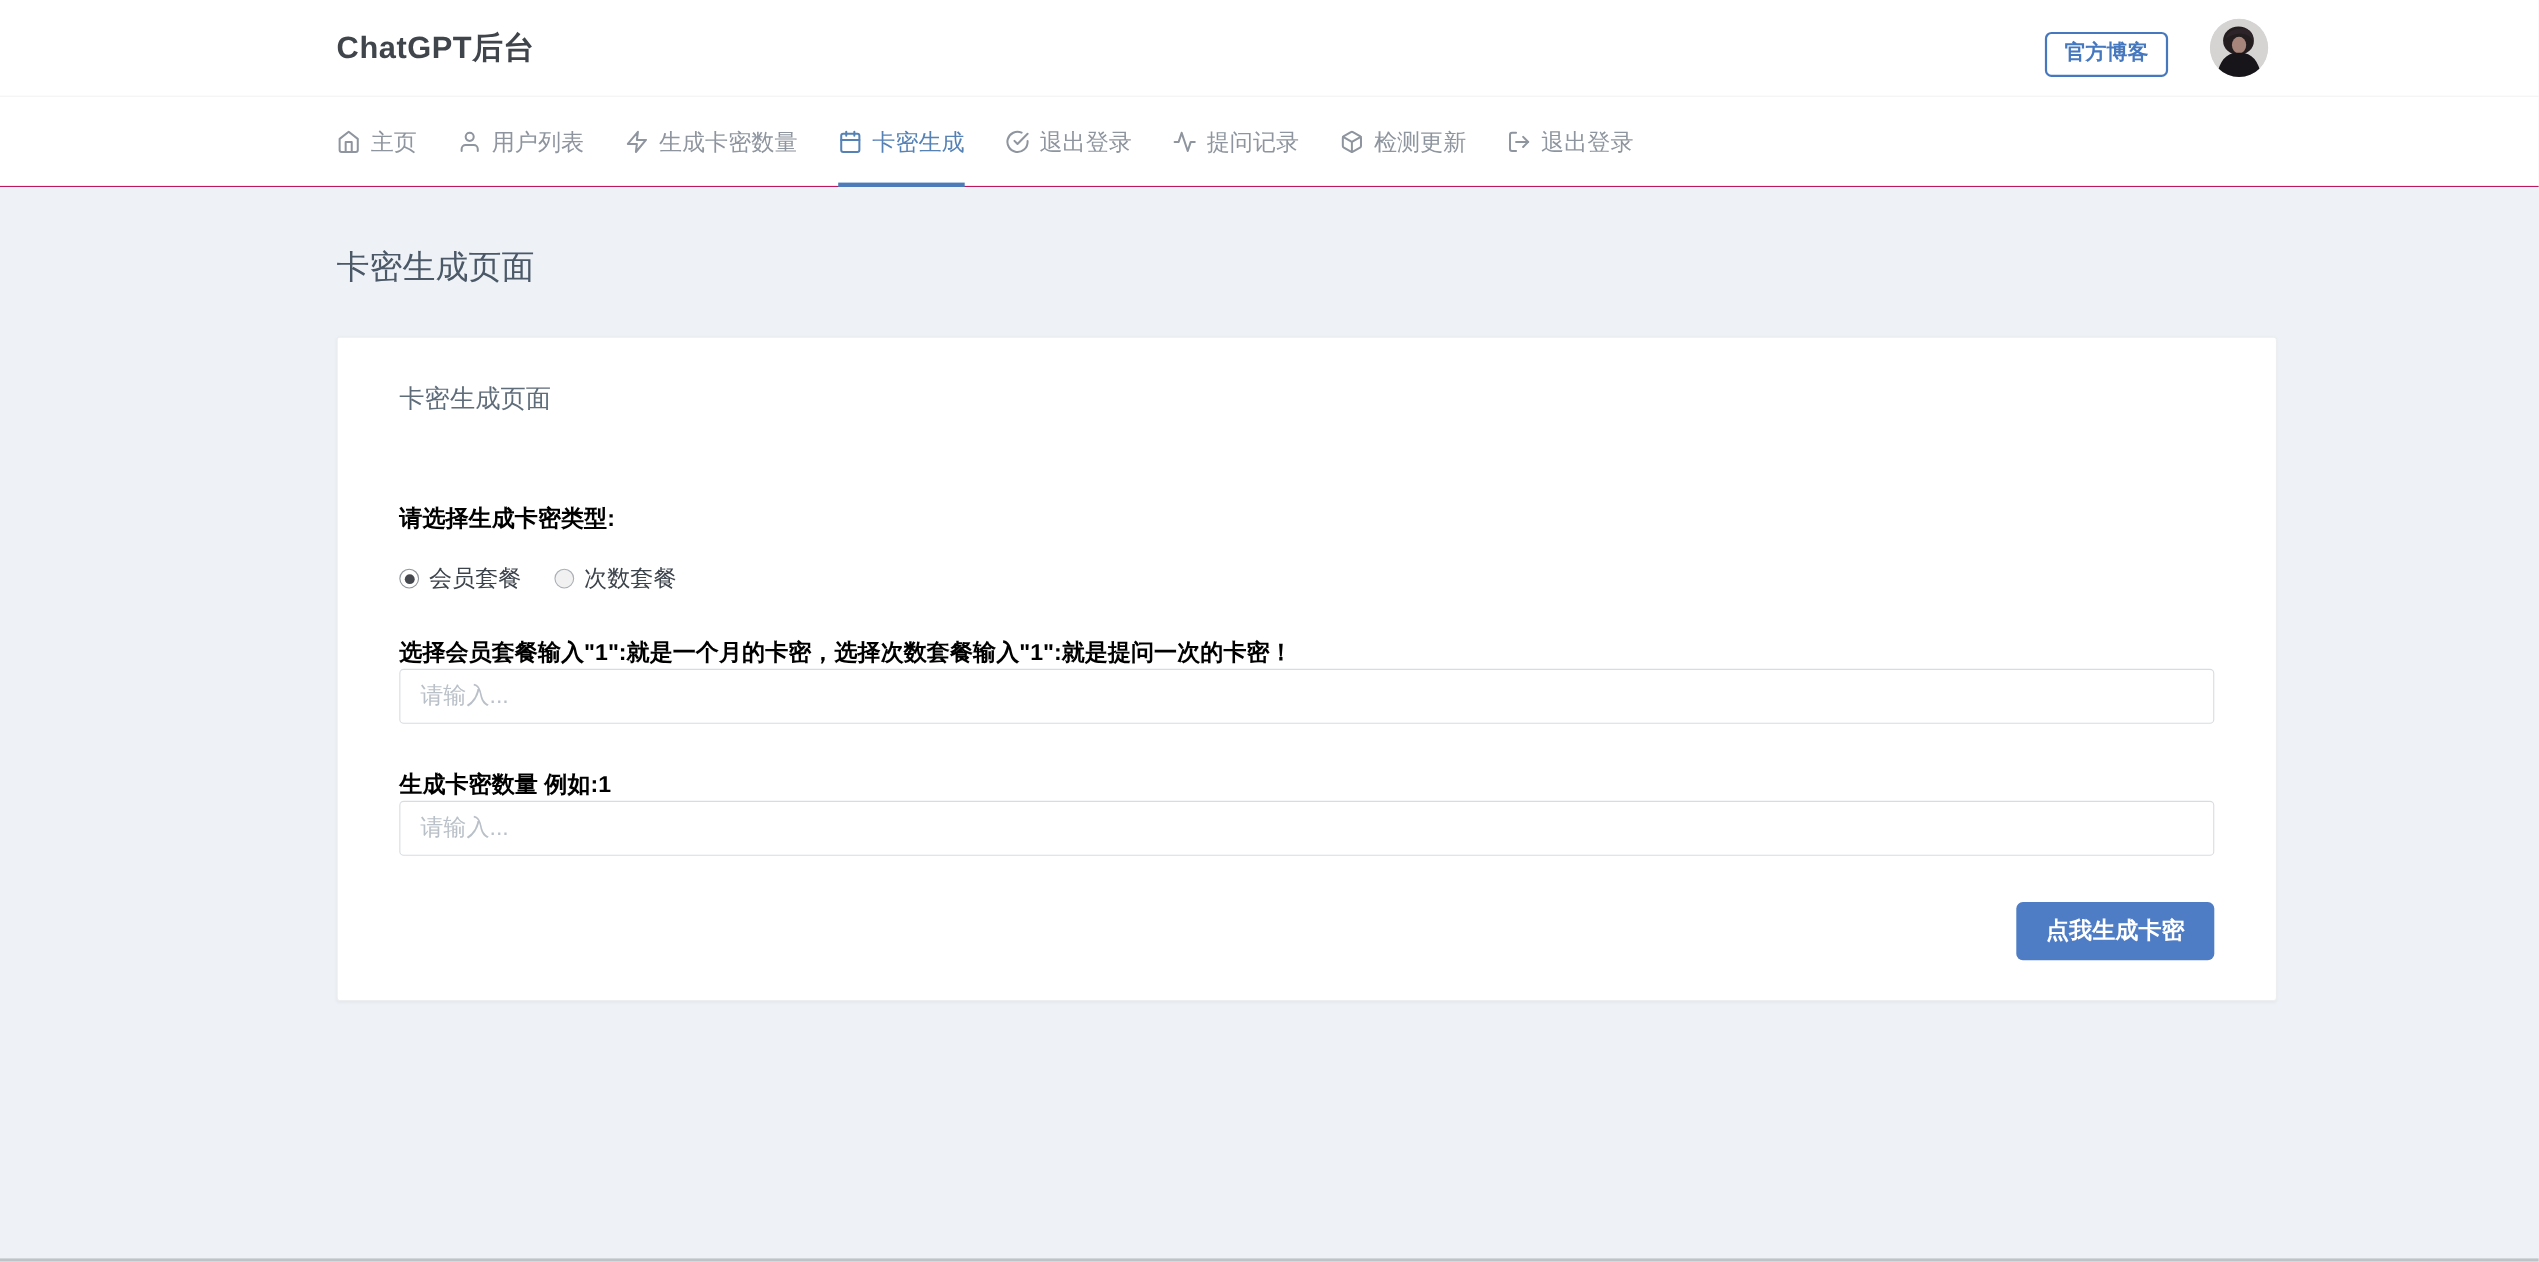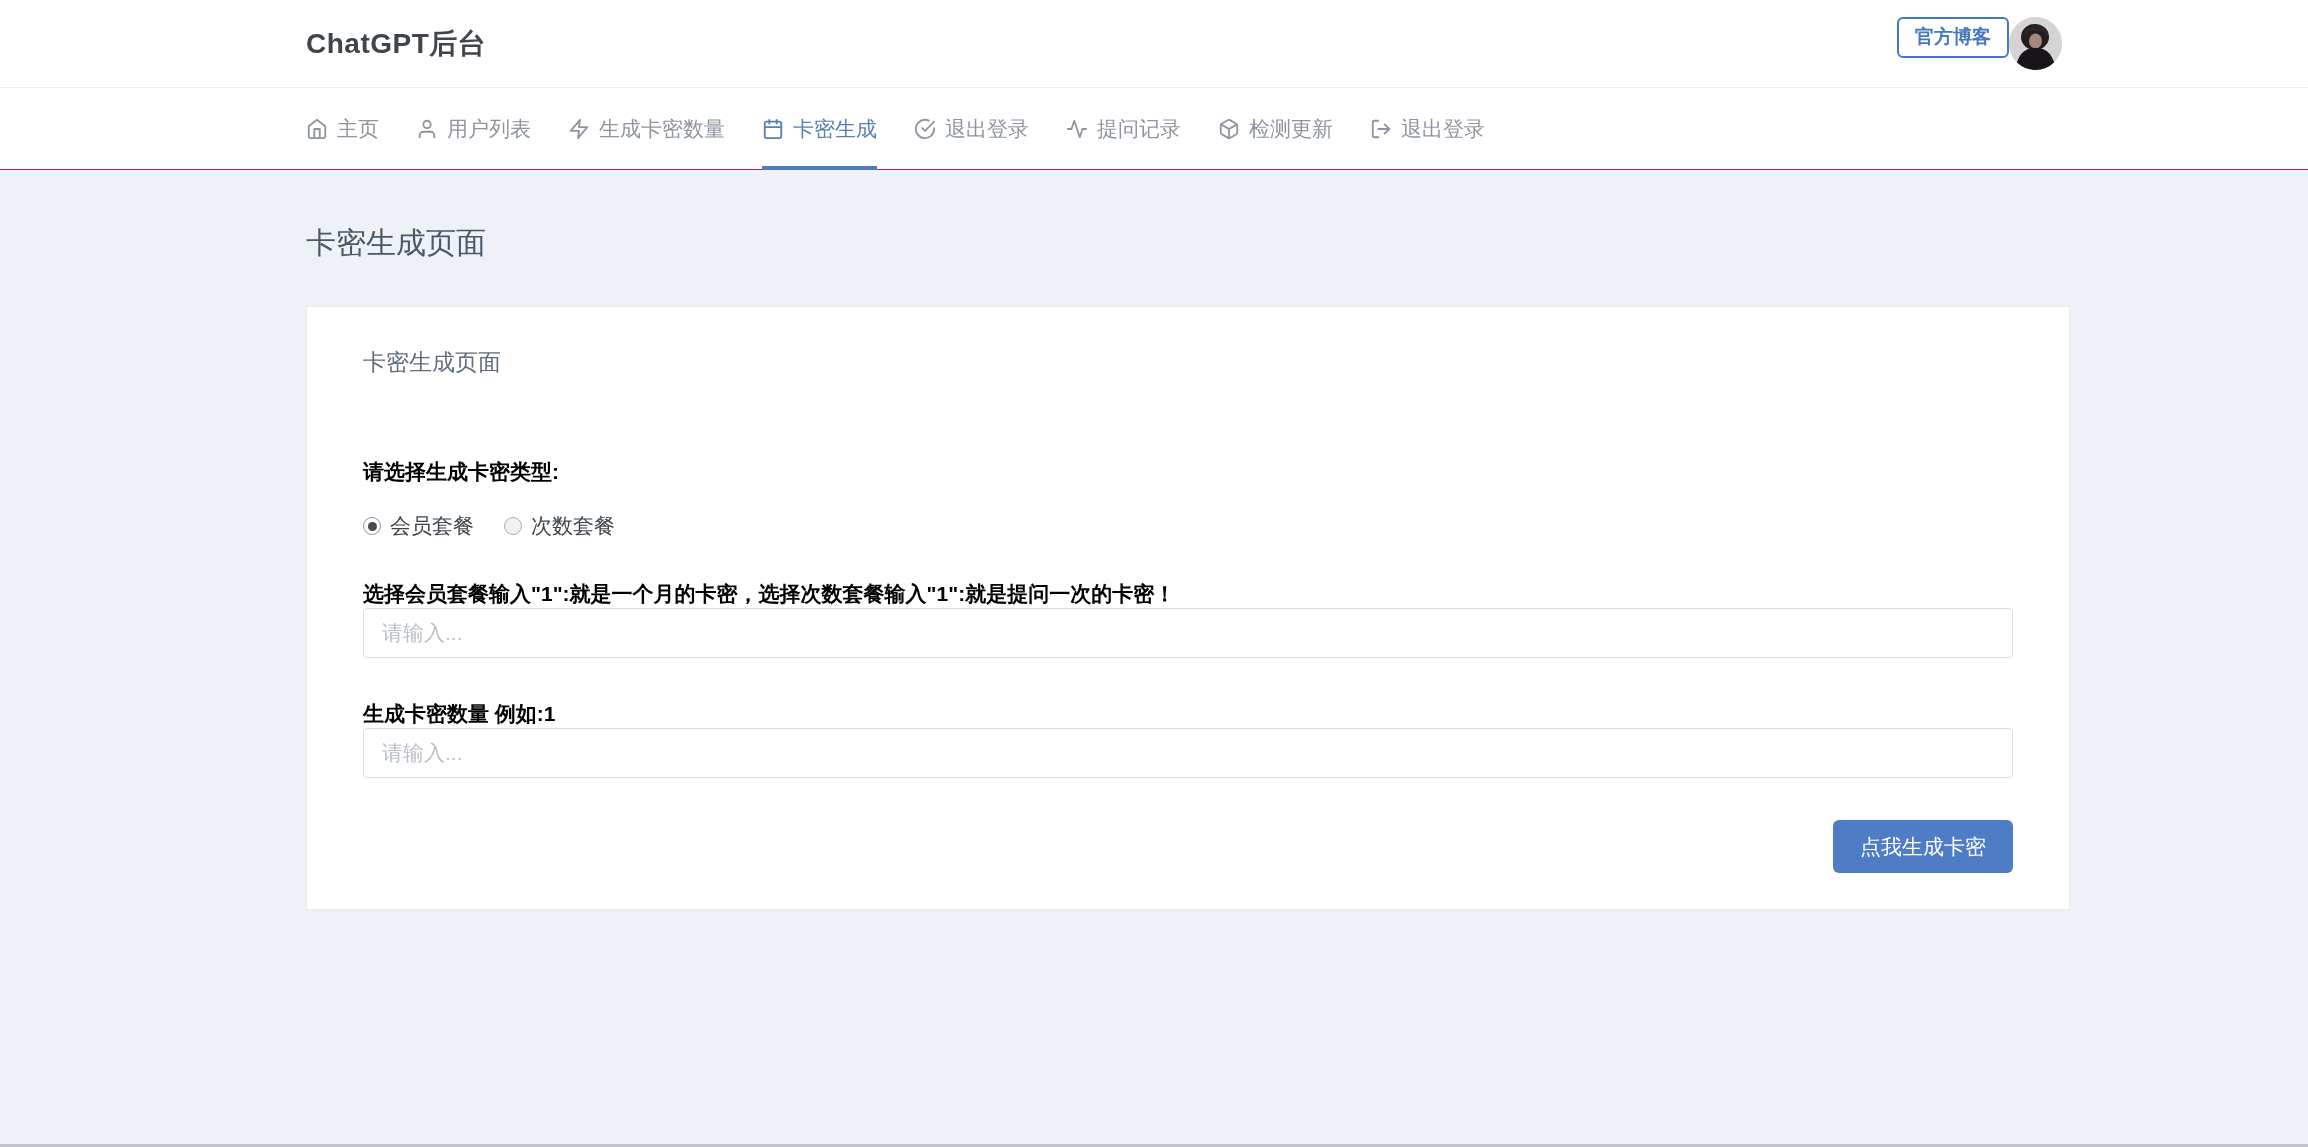--- a/index.html
+++ b/index.html
@@ -20,21 +20,21 @@
     justify-content: space-between;
     padding: 0 246px 0 306px;
     border-bottom: 1px solid #f0f1f2;
   }
   .app-title {
     font-size: 28px;
     font-weight: bold;
     color: #3f454b;
     letter-spacing: 0.5px;
   }
-  .header-right { display: flex; align-items: flex-start; }
+  .header-right { display: flex; align-items: flex-end; gap: 38px; }
   .blog-btn {
     background: #ffffff;
     border: 2px solid #4678bf;
     color: #4678bf;
     font-size: 19px;
     font-weight: bold;
     padding: 7px 16px;
     border-radius: 6px;
     cursor: pointer;
     font-family: inherit;
@@ -163,21 +163,21 @@
   .button-row {
     margin-top: 42px;
     display: flex;
     justify-content: flex-end;
   }
   .submit-btn {
     background: #4e7cc5;
     border: none;
     color: #ffffff;
     font-size: 21px;
-    font-weight: normal;
+    font-weight: bold;
     padding: 15px 27px;
     border-radius: 6px;
     cursor: pointer;
     font-family: inherit;
     line-height: 1.1;
   }
 
   .screen-bottom-edge {
     position: absolute;
     left: 0; bottom: 0;

